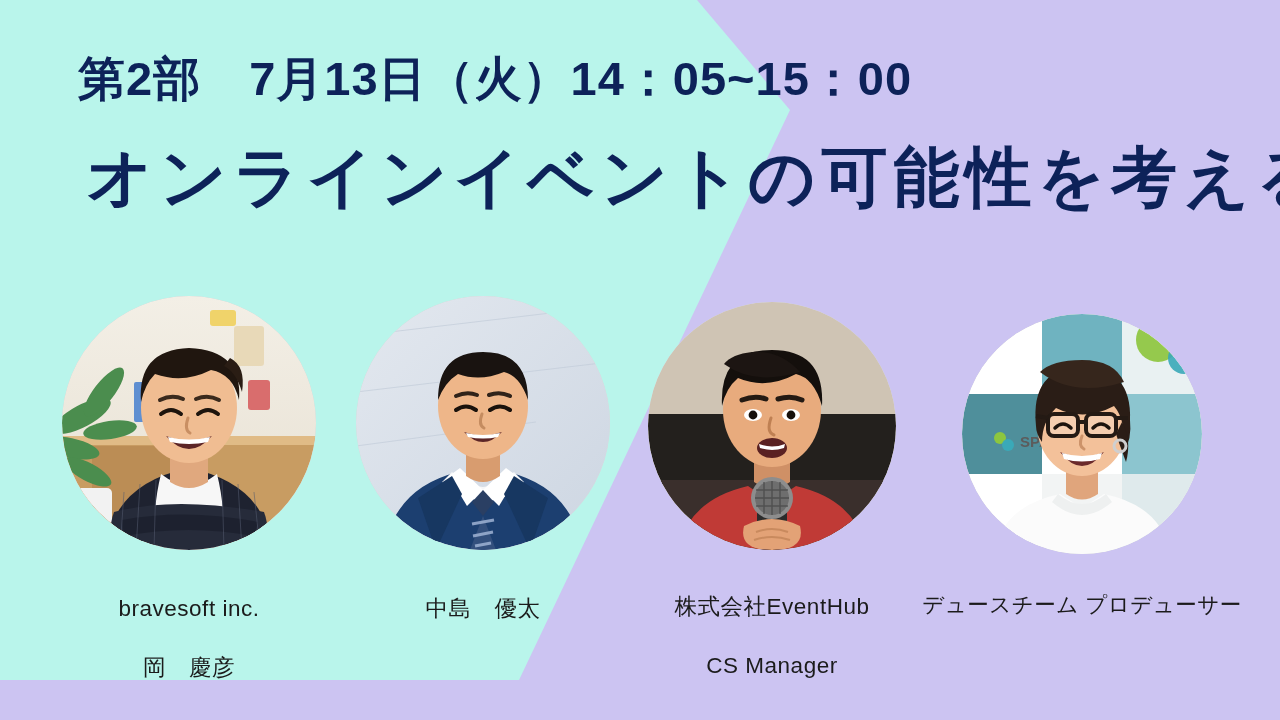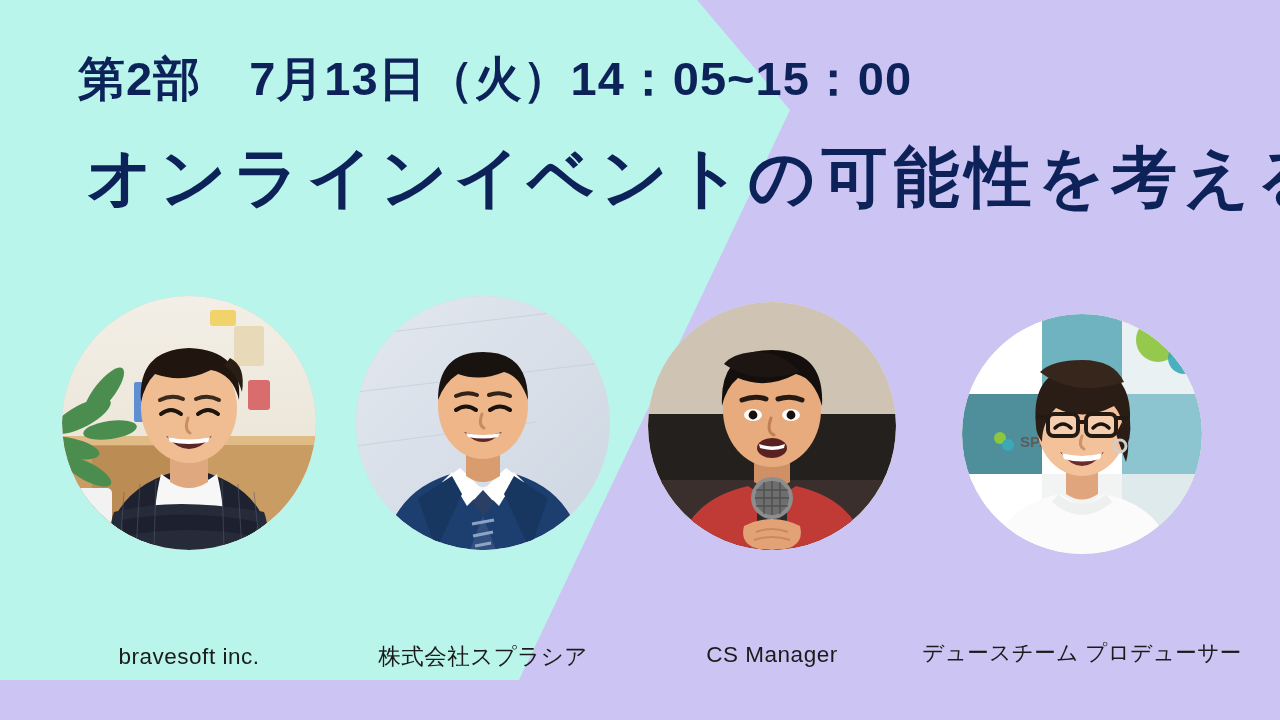--- a/index.html
+++ b/index.html
@@ -45,21 +45,21 @@
   }
   .photo svg{display:block;}
   .caption{
     margin-top:14px;
     color:#1b1b1b;
     font-size:22.5px;
     line-height:1.32;
     letter-spacing:0.5px;
     white-space:pre-line;
   }
-  .caption .cap-line{display:block;margin-top:48px;}
+  .caption .cap-line{display:block;}
   
   #sp1{left:36px;width:306px;}
   #sp2{left:330px;width:306px;}
   #sp3{left:622px;width:300px;}
   #sp4{left:912px;width:340px;}
   #sp1 .photo,#sp2 .photo{width:254px;height:254px;}
   #sp3 .photo{width:248px;height:248px;margin-top:6px;}
   #sp4 .photo{width:240px;height:240px;margin-top:18px;}
   #sp4 .caption{font-size:21.5px;line-height:1.3;}
   #sp3 .caption{margin-top:12px;}
@@ -203,21 +203,20 @@
 
             <path d="M100 114 q10-7 20 0" stroke="#1a120c" stroke-width="4" fill="none" stroke-linecap="round"></path>
             <path d="M134 114 q10-7 20 0" stroke="#1a120c" stroke-width="4" fill="none" stroke-linecap="round"></path>
             <path d="M126 118 q-4 11 2 14" stroke="#c58c60" stroke-width="3" fill="none" stroke-linecap="round"></path>
             <path d="M108 136 q19 20 38 0 q-19 7-38 0z" fill="#5c2526"></path>
             <path d="M110 137 q17 4 34 0 l-2 4 q-15 3-30 0z" fill="#fff"></path>
           </g>
         </svg>
       </div>
       <div class="caption">
-        <span class="cap-line">株式会社スプラシア</span>
         <span class="cap-line">中島　優太</span>
       </div>
     </div>
 
     <div class="speaker" id="sp3">
       <div class="photo">
         <svg width="248" height="248" viewBox="0 0 248 248" role="img">
           <defs>
             <clipPath id="c3">
                 <circle cx="124" cy="124" r="124"></circle>
@@ -265,20 +264,21 @@
               <path d="M96 224 q28-14 56 0 q6 24-28 24 q-34 0-28-24z" fill="#e3a276"></path>
               <g stroke="#c98a5e" stroke-width="2" fill="none">
                 <path d="M108 230 q16-6 32 0"></path>
                   <path d="M106 238 q18-6 36 0"></path>
               </g>
             </g>
           </g>
         </svg>
       </div>
       <div class="caption">
+        <span class="cap-line">株式会社EventHub</span>
         <span class="cap-line">CS Manager</span>
         <span class="cap-line">竹森　敬祐</span>
       </div>
     </div>
 
     <div class="speaker" id="sp4">
       <div class="photo">
         <svg width="240" height="240" viewBox="0 0 240 240" role="img">
           <defs>
             <clipPath id="c4">

